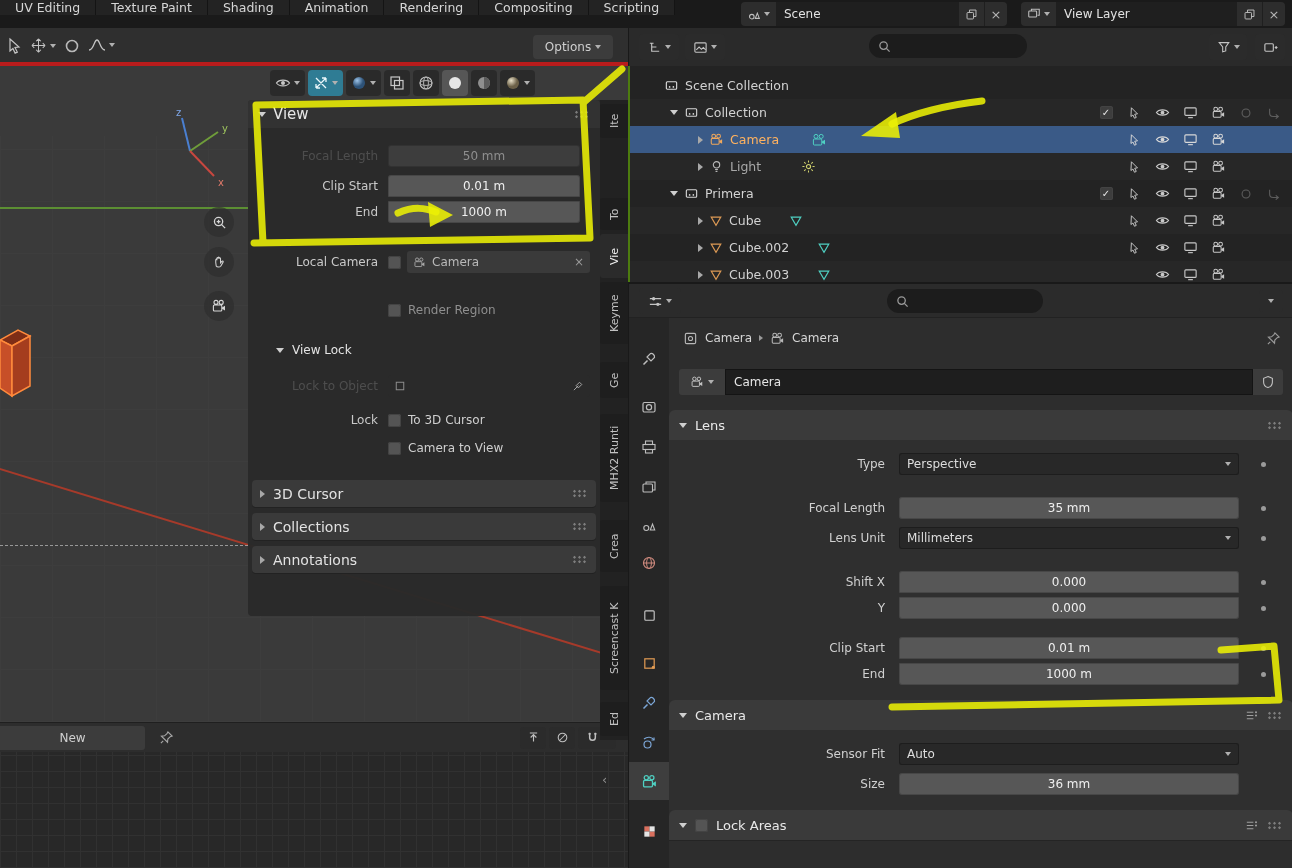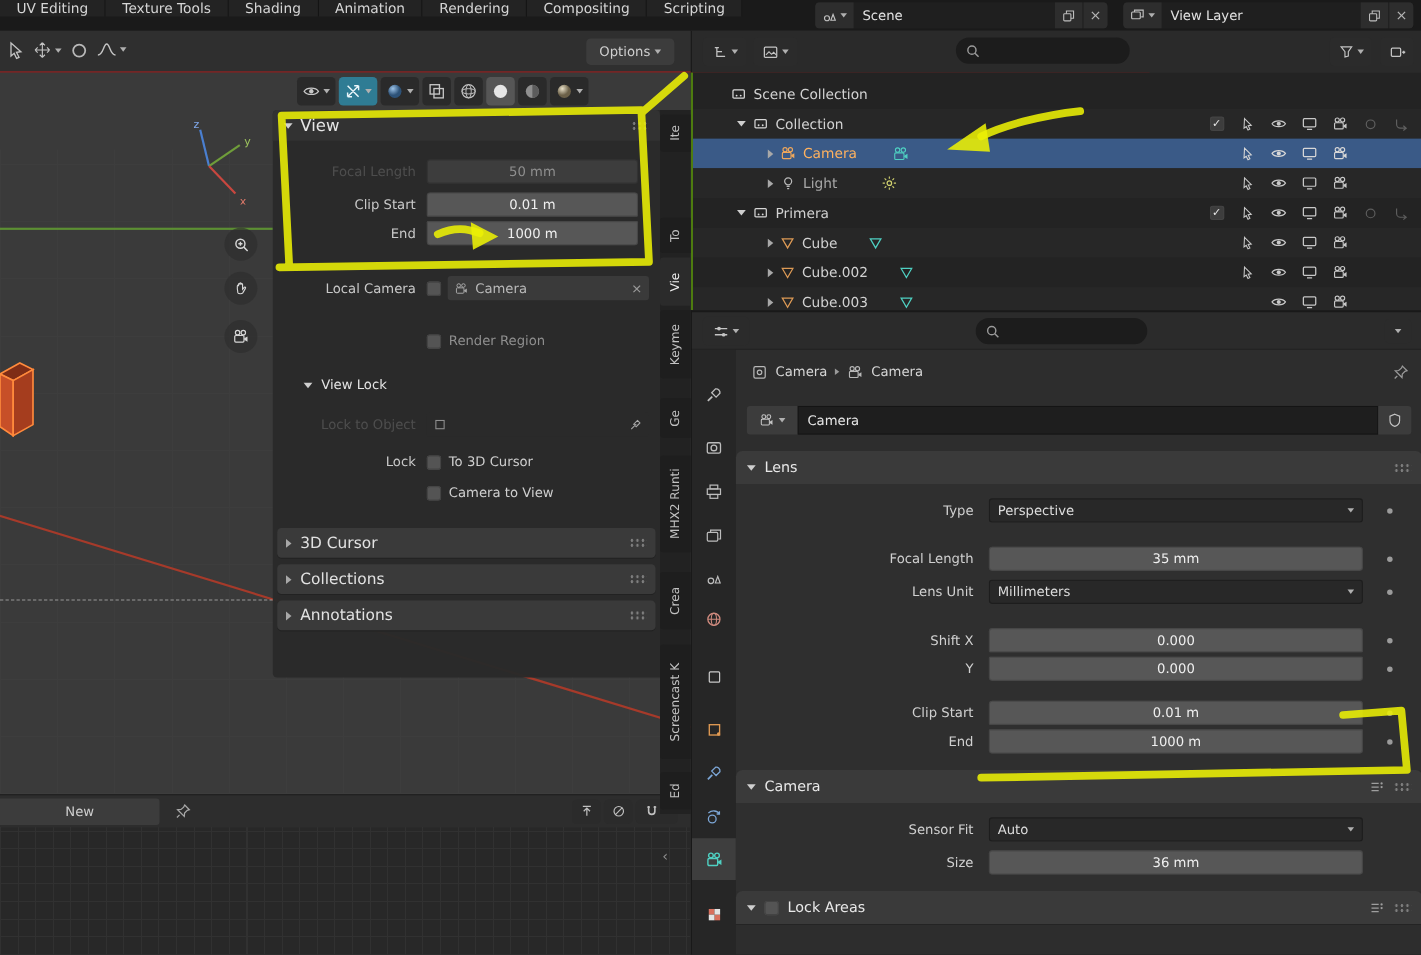--- a/index.html
+++ b/index.html
@@ -8,21 +8,21 @@
 .abs{position:absolute}
 svg{display:block}
 
 #topbar{position:absolute;left:0;top:0;width:1292px;height:28px;background:#1a1a1a;display:flex;align-items:flex-start}
 .ws-tab{display:flex;align-items:center;padding:0 15px;background:#232323;border-right:1px solid #141414;color:#d6d6d6;font-size:12.5px;white-space:nowrap}
 .id-block{position:absolute;top:2px;height:24px;background:#1f1f1f;border-radius:4px;display:flex;align-items:center;overflow:hidden}
 .id-seg{height:24px;background:#2d2d2d;display:flex;align-items:center;justify-content:center;gap:3px;padding:0 6px}
 .id-name{flex:1;padding:0 8px;color:#e2e2e2;font-size:12px}
 .id-x{width:22px;height:24px;background:#2d2d2d;display:flex;align-items:center;justify-content:center;color:#b5b5b5;font-size:13px;margin-left:1px}
 
-#toolrow{position:absolute;left:0;top:28px;width:1045px;height:38px;background:#2f2f2f;border-bottom:1px solid #b91c1c}
+#toolrow{position:absolute;left:0;top:28px;width:1045px;height:38px;background:#2f2f2f;border-bottom:4px solid #b91c1c}
 #toolrow .rightpart{position:absolute;left:628px;top:0;width:664px;height:38px;background:#2a2a2a;border-left:1px solid #191919}
 .ibtn{background:#2b2b2b;border-radius:4px;display:flex;align-items:center;justify-content:center;gap:3px}
 .hbtn{background:#3c3c3c;border-radius:4px;display:flex;align-items:center;justify-content:center;gap:4px}
 .chev{display:inline-block;width:0;height:0;border-left:3.5px solid transparent;border-right:3.5px solid transparent;border-top:4.5px solid #b0b0b0}
 .search{background:#1c1c1c;border-radius:12px;height:24px;display:flex;align-items:center;padding:0 9px;gap:6px}
 
 .tri-d{width:0;height:0;border-left:4px solid transparent;border-right:4px solid transparent;border-top:5px solid #cfcfcf}
 .tri-r{width:0;height:0;border-top:4px solid transparent;border-bottom:4px solid transparent;border-left:5px solid #a8a8a8}
 .cb{width:13px;height:13px;border-radius:2.5px;background:#545454;box-shadow:inset 0 0 0 1px #434343;display:flex;align-items:center;justify-content:center}
 .cb.checked{background:#3d3d3d;color:#e8e8e8;font-size:10px}
@@ -88,21 +88,21 @@
 </head>
 <body>
 
 <div id="app">
 
   <div id="topbar">
     <div class="ws-tab">
         <span class="txt">UV Editing</span>
       </div>
     <div class="ws-tab">
-        <span class="txt">Texture Tools</span>
+        <span class="txt">Texture Paint</span>
       </div>
     <div class="ws-tab">
         <span class="txt">Shading</span>
       </div>
     <div class="ws-tab">
         <span class="txt">Animation</span>
       </div>
     <div class="ws-tab">
         <span class="txt">Rendering</span>
       </div>

